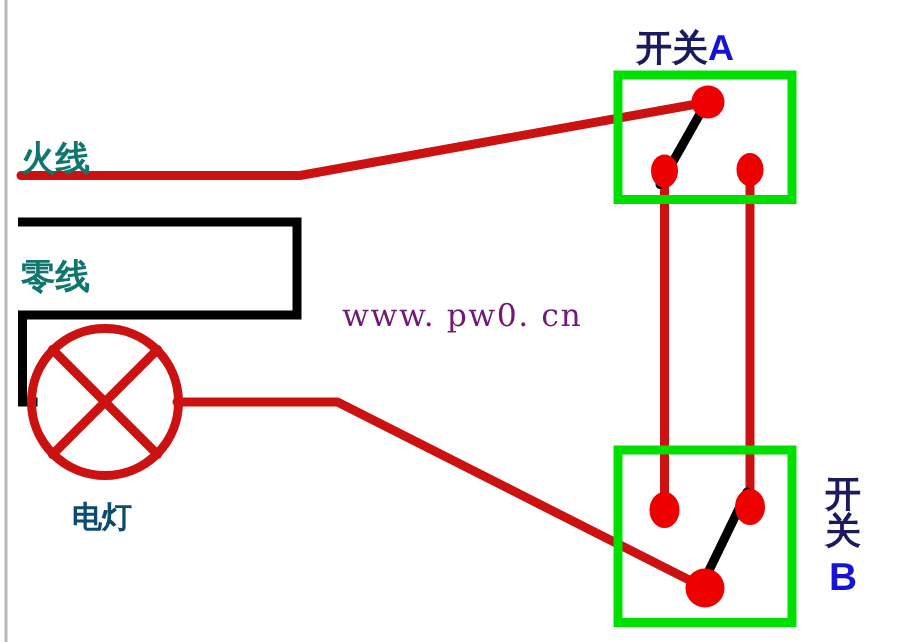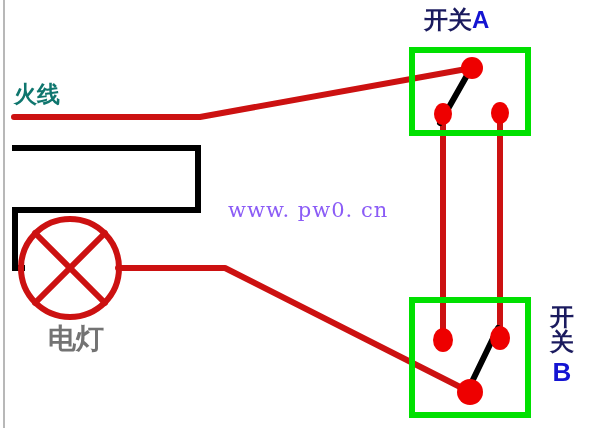--- a/index.html
+++ b/index.html
@@ -22,32 +22,33 @@
     left: 0;
     top: 0;
     width: 600px;
     height: 428px;
     display: block;
   }
   .lbl {
     position: absolute;
     white-space: nowrap;
     line-height: 1;
+    margin-top: 12px;
   }
   .lbl-wire {
     font-family: "DejaVu Sans", sans-serif;
     font-size: 23px;
     font-weight: bold;
     color: #0f766e;
   }
   .lbl-lamp {
-    font-family: Liberation Sans, sans-serif;
-    font-size: 28px;
+    font-family: Liberation Mono, monospace;
+    font-size: 20px;
     font-weight: bold;
-    color: #737373;
+    color: #0c4a6e;
   }
   .lbl-switch {
     font-family: "DejaVu Sans", sans-serif;
     font-size: 24px;
     font-weight: bold;
     color: #1a1a5e;
   }
   .lbl-switch .sw-letter {
     color: #1414d2;
     font-family: "Liberation Sans", sans-serif;
@@ -66,21 +67,21 @@
   }
   #switch-b-label .sw-letter {
     display: block;
     margin-top: 4px;
     font-size: 26px;
   }
   .watermark {
     position: absolute;
     font-family: "DejaVu Serif", serif;
     font-size: 21px;
-    color: #8b5cf6;
+    color: #701a75;
     letter-spacing: 1px;
     white-space: nowrap;
   }
   .edge-rule {
     position: absolute;
     background: #b8b8b8;
   }
 </style>
 </head>
 <body>
@@ -133,20 +134,21 @@
 
       <ellipse cx="443" cy="340" rx="10" ry="12" fill="#ee0000"></ellipse>
       <ellipse cx="500" cy="338" rx="10" ry="12" fill="#ee0000"></ellipse>
       <circle cx="470" cy="392" r="13" fill="#ee0000"></circle>
     </g>
 
   </svg>
 
   <div class="lbl lbl-wire" style="left:14px; top:83px;">火线</div>
 
+  <div class="lbl lbl-wire" style="left:14px; top:162px;">零线</div>
 
   <div class="lbl lbl-lamp" style="left:48px; top:325px;">电灯</div>
 
   <div class="lbl lbl-switch" id="switch-a-label" style="left:424px; top:8px;"><span class="sw-word">开关</span><span class="sw-letter">A</span></div>
 
   <div class="lbl lbl-switch" id="switch-b-label" style="left:550px; top:305px;">
       <span class="sw-word">
         <span>开</span>
         <span>关</span>
       </span>

